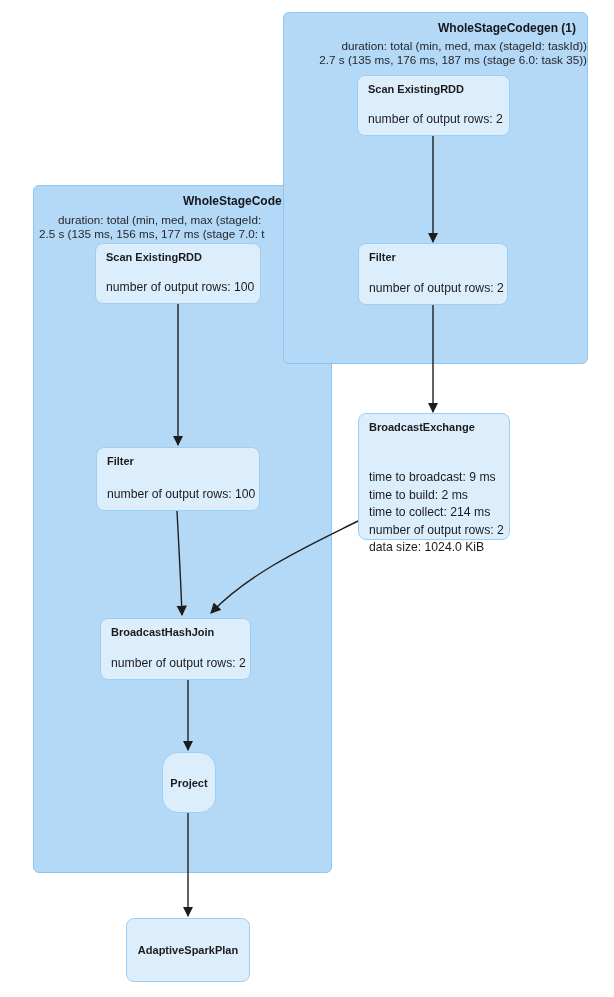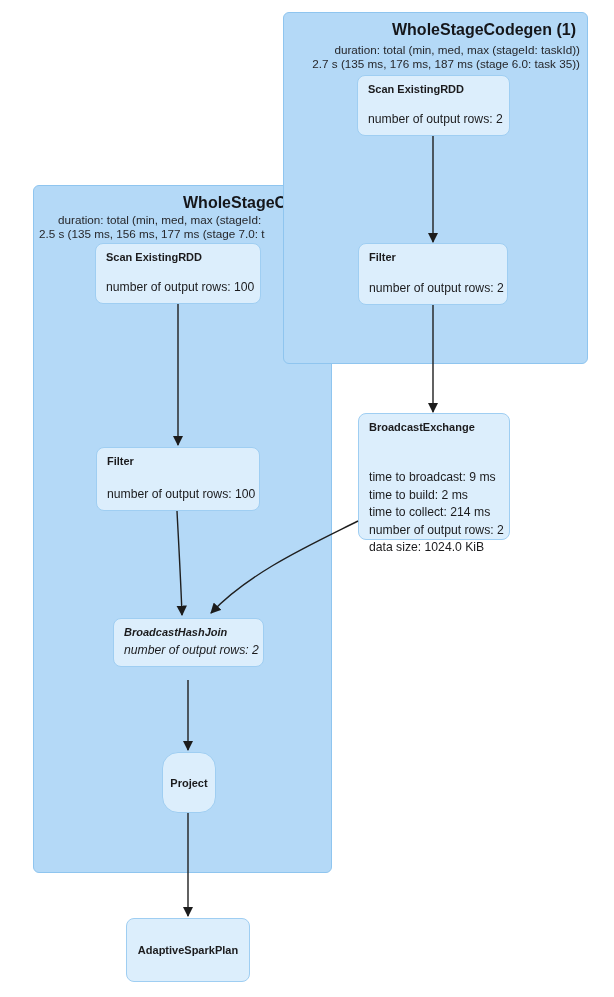--- a/index.html
+++ b/index.html
@@ -5,24 +5,24 @@
   html,body { margin:0; padding:0; background:#ffffff; }
   #canvas {
     position:relative; width:614px; height:997px;
     font-family:"Liberation Sans", sans-serif;
     color:#1b1b1d; background:#ffffff; overflow:hidden;
   }
   .cluster {
     position:absolute; box-sizing:border-box;
     background:#b4d9f7; border:1px solid #8fc5ef; border-radius:6px;
   }
-  .cluster-title { font-weight:700; font-size:16px; color:#15161a; white-space:nowrap; }
+  .cluster-title { font-weight:700; font-size:12px; color:#15161a; white-space:nowrap; }
   .cluster-duration { font-size:11.7px; line-height:13.6px; color:#26272b; white-space:nowrap; }
   #cluster-1 .cluster-title { text-align:right; padding:8px 11px 0 0; }
-  #cluster-1 .cluster-duration { text-align:right; padding-right:7px; margin-top:4px; }
+  #cluster-1 .cluster-duration { text-align:right; margin-top:4px; }
   #cluster-2 .cluster-title { position:absolute; left:149px; top:8px; }
   #cluster-2 .dur-line-1 { position:absolute; left:24px; top:27px; }
   #cluster-2 .dur-line-2 { position:absolute; left:5px; top:40.5px; }
   .node {
     position:absolute; box-sizing:border-box; z-index:3;
     background:#dceefc; border:1.5px solid #9fcef2; border-radius:8px;
     padding:7px 10px; display:flex; flex-direction:column;
     justify-content:space-between; font-size:12.2px;
   }
   .node-title { font-weight:700; font-size:11px; white-space:nowrap; }
@@ -82,21 +82,21 @@
     <div class="node-title">BroadcastExchange</div>
     <div class="metrics">
       <div>time to broadcast: 9 ms</div>
       <div>time to build: 2 ms</div>
       <div>time to collect: 214 ms</div>
       <div>number of output rows: 2</div>
       <div>data size: 1024.0 KiB</div>
     </div>
   </div>
 
-  <div class="node" style="left:113px; top:618px; width:151px; height:49px;font-style:italic;">
+  <div class="node" style="left:100px; top:618px; width:151px; height:62px;">
     <div class="node-title">BroadcastHashJoin</div>
     <div class="metrics">
         <div>number of output rows: 2</div>
       </div>
   </div>
 
   <div class="node centered" style="left:162px; top:752px; width:54px; height:61px;border-radius:16px;">
     <div class="node-title">Project</div>
   </div>
 

